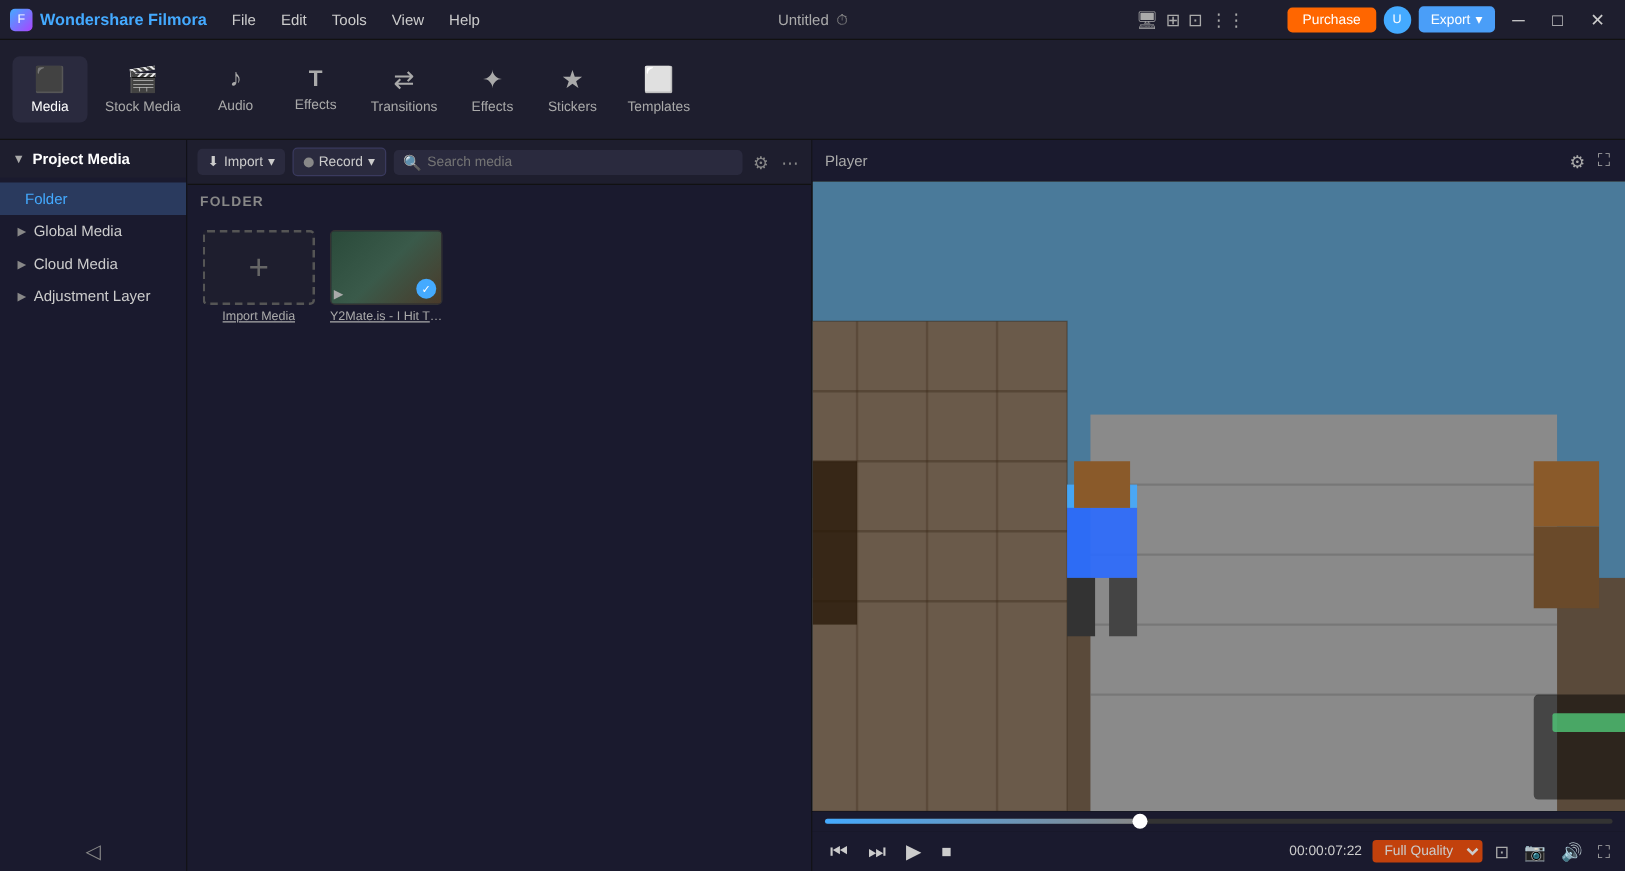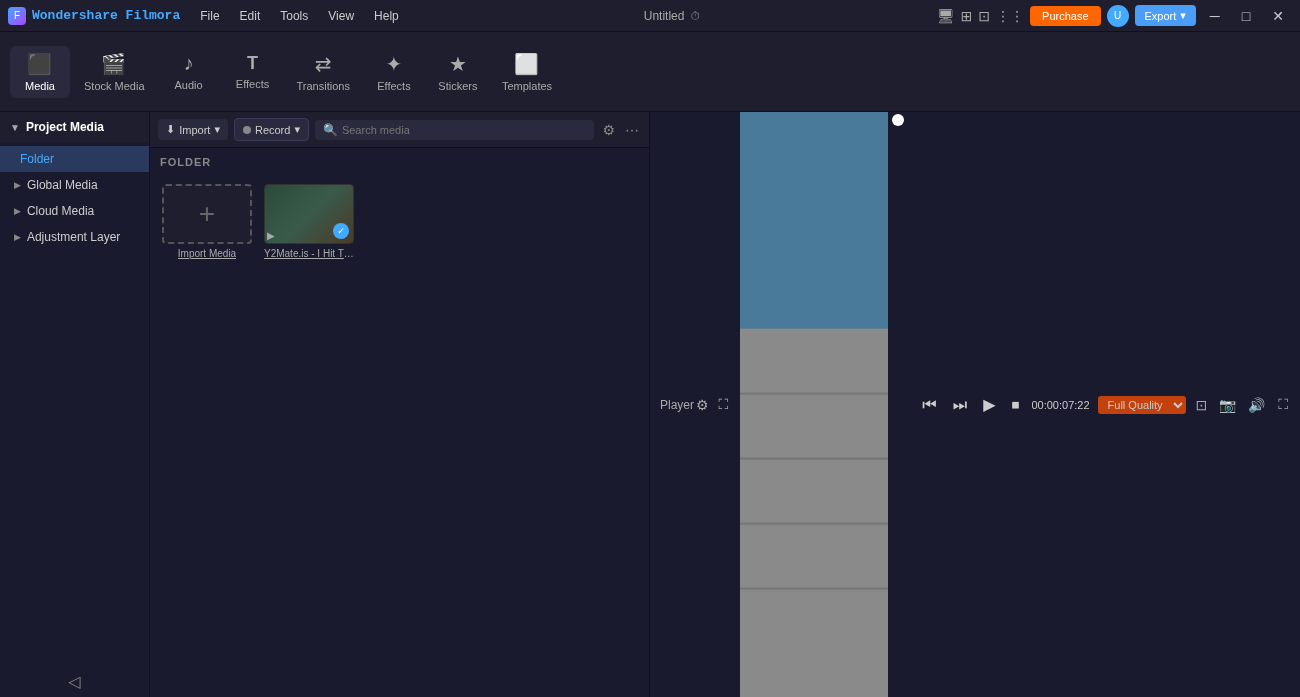--- a/index.html
+++ b/index.html
@@ -15,21 +15,21 @@
       border-bottom: 1px solid #111;
       justify-content: space-between;
     }
     #titlebar-left { display: flex; align-items: center; gap: 12px; }
     #titlebar-logo { display: flex; align-items: center; gap: 6px; color: #fff; font-size: 12px; }
     #titlebar-logo .logo-icon { width: 18px; height: 18px; background: linear-gradient(135deg, #4af, #a4f); border-radius: 4px; display:flex; align-items:center; justify-content:center; font-size:10px; color:#fff; }
     #titlebar-menu { display: flex; gap: 4px; justify-content: space-between; }
     #titlebar-menu span { color: #ccc; font-size: 12px; padding: 2px 8px; cursor: pointer; border-radius: 3px; }
     #titlebar-center { display: flex; align-items: flex-start; gap: 6px; color: #aaa; font-size: 12px; }
     #titlebar-right { display: flex; align-items: center; gap: 6px; }
-    .purchase-btn { background: #f60; color: #fff; border: none; padding: 4px 12px; border-radius: 4px; font-size: 11px; cursor: pointer; }
+    .purchase-btn { background: #f60; color: #fff; border: none; padding: 4px 12px; border-radius: 4px; font-size: 11px; cursor: pointer; margin-left: 28px; }
     .export-btn { background: #4a9ef8; color: #fff; border: none; padding: 4px 10px; border-radius: 4px; font-size: 11px; cursor: pointer; display: flex; align-items: center; gap: 4px; }
     .win-btn { background: none; border: none; color: #ccc; font-size: 14px; padding: 2px 8px; cursor: pointer; }
     .avatar { width: 22px; height: 22px; border-radius: 50%; background: #4af; display: flex; align-items: center; justify-content: center; font-size: 10px; color: #fff; }
 
     
     #toolbar {
       height: 80px;
       background: #1e1e2e;
       display: flex;
       align-items: center;
@@ -155,20 +155,21 @@
       background: none; border: none; color: #888; cursor: pointer;
       margin-top: auto; padding: 6px;
       font-size: 16px;
     }
 
     
     #right-panel {
       flex: 1;
       background: #141420;
       display: flex;
+      flex-direction: column;
     }
     #player-header {
       display: flex;
       align-items: center;
       justify-content: space-between;
       padding: 6px 10px;
       background: #1a1a2e;
       font-size: 12px; color: #aaa;
     }
     #player-video {
@@ -214,21 +215,21 @@
       margin-left: -6px;
     }
     .ctrl-btn { background: none; border: none; color: #ccc; cursor: pointer; font-size: 16px; padding: 2px 4px; }
     .time-display { color: #ccc; font-size: 11px; margin-left: auto; }
     .quality-select {
       background: #c2410c; border: none; color: #ccc; font-size: 11px;
       padding: 2px 6px; border-radius: 3px; cursor: pointer;
     }
     .player-icon-btn { background: none; border: none; color: #aaa; cursor: pointer; font-size: 14px; padding: 2px; }
 
-    .filmora-logo-text { color: #4af; font-weight: bold; font-size: 13px; font-family: Liberation Mono, monospace; }
+    .filmora-logo-text { color: #4af; font-weight: bold; font-size: 13px; }
   </style>
 </head>
 <body>
 
 <div id="titlebar">
   <div id="titlebar-left">
     <div id="titlebar-logo">
       <div class="logo-icon">F</div>
       <span class="filmora-logo-text">Wondershare Filmora</span>
     </div>

